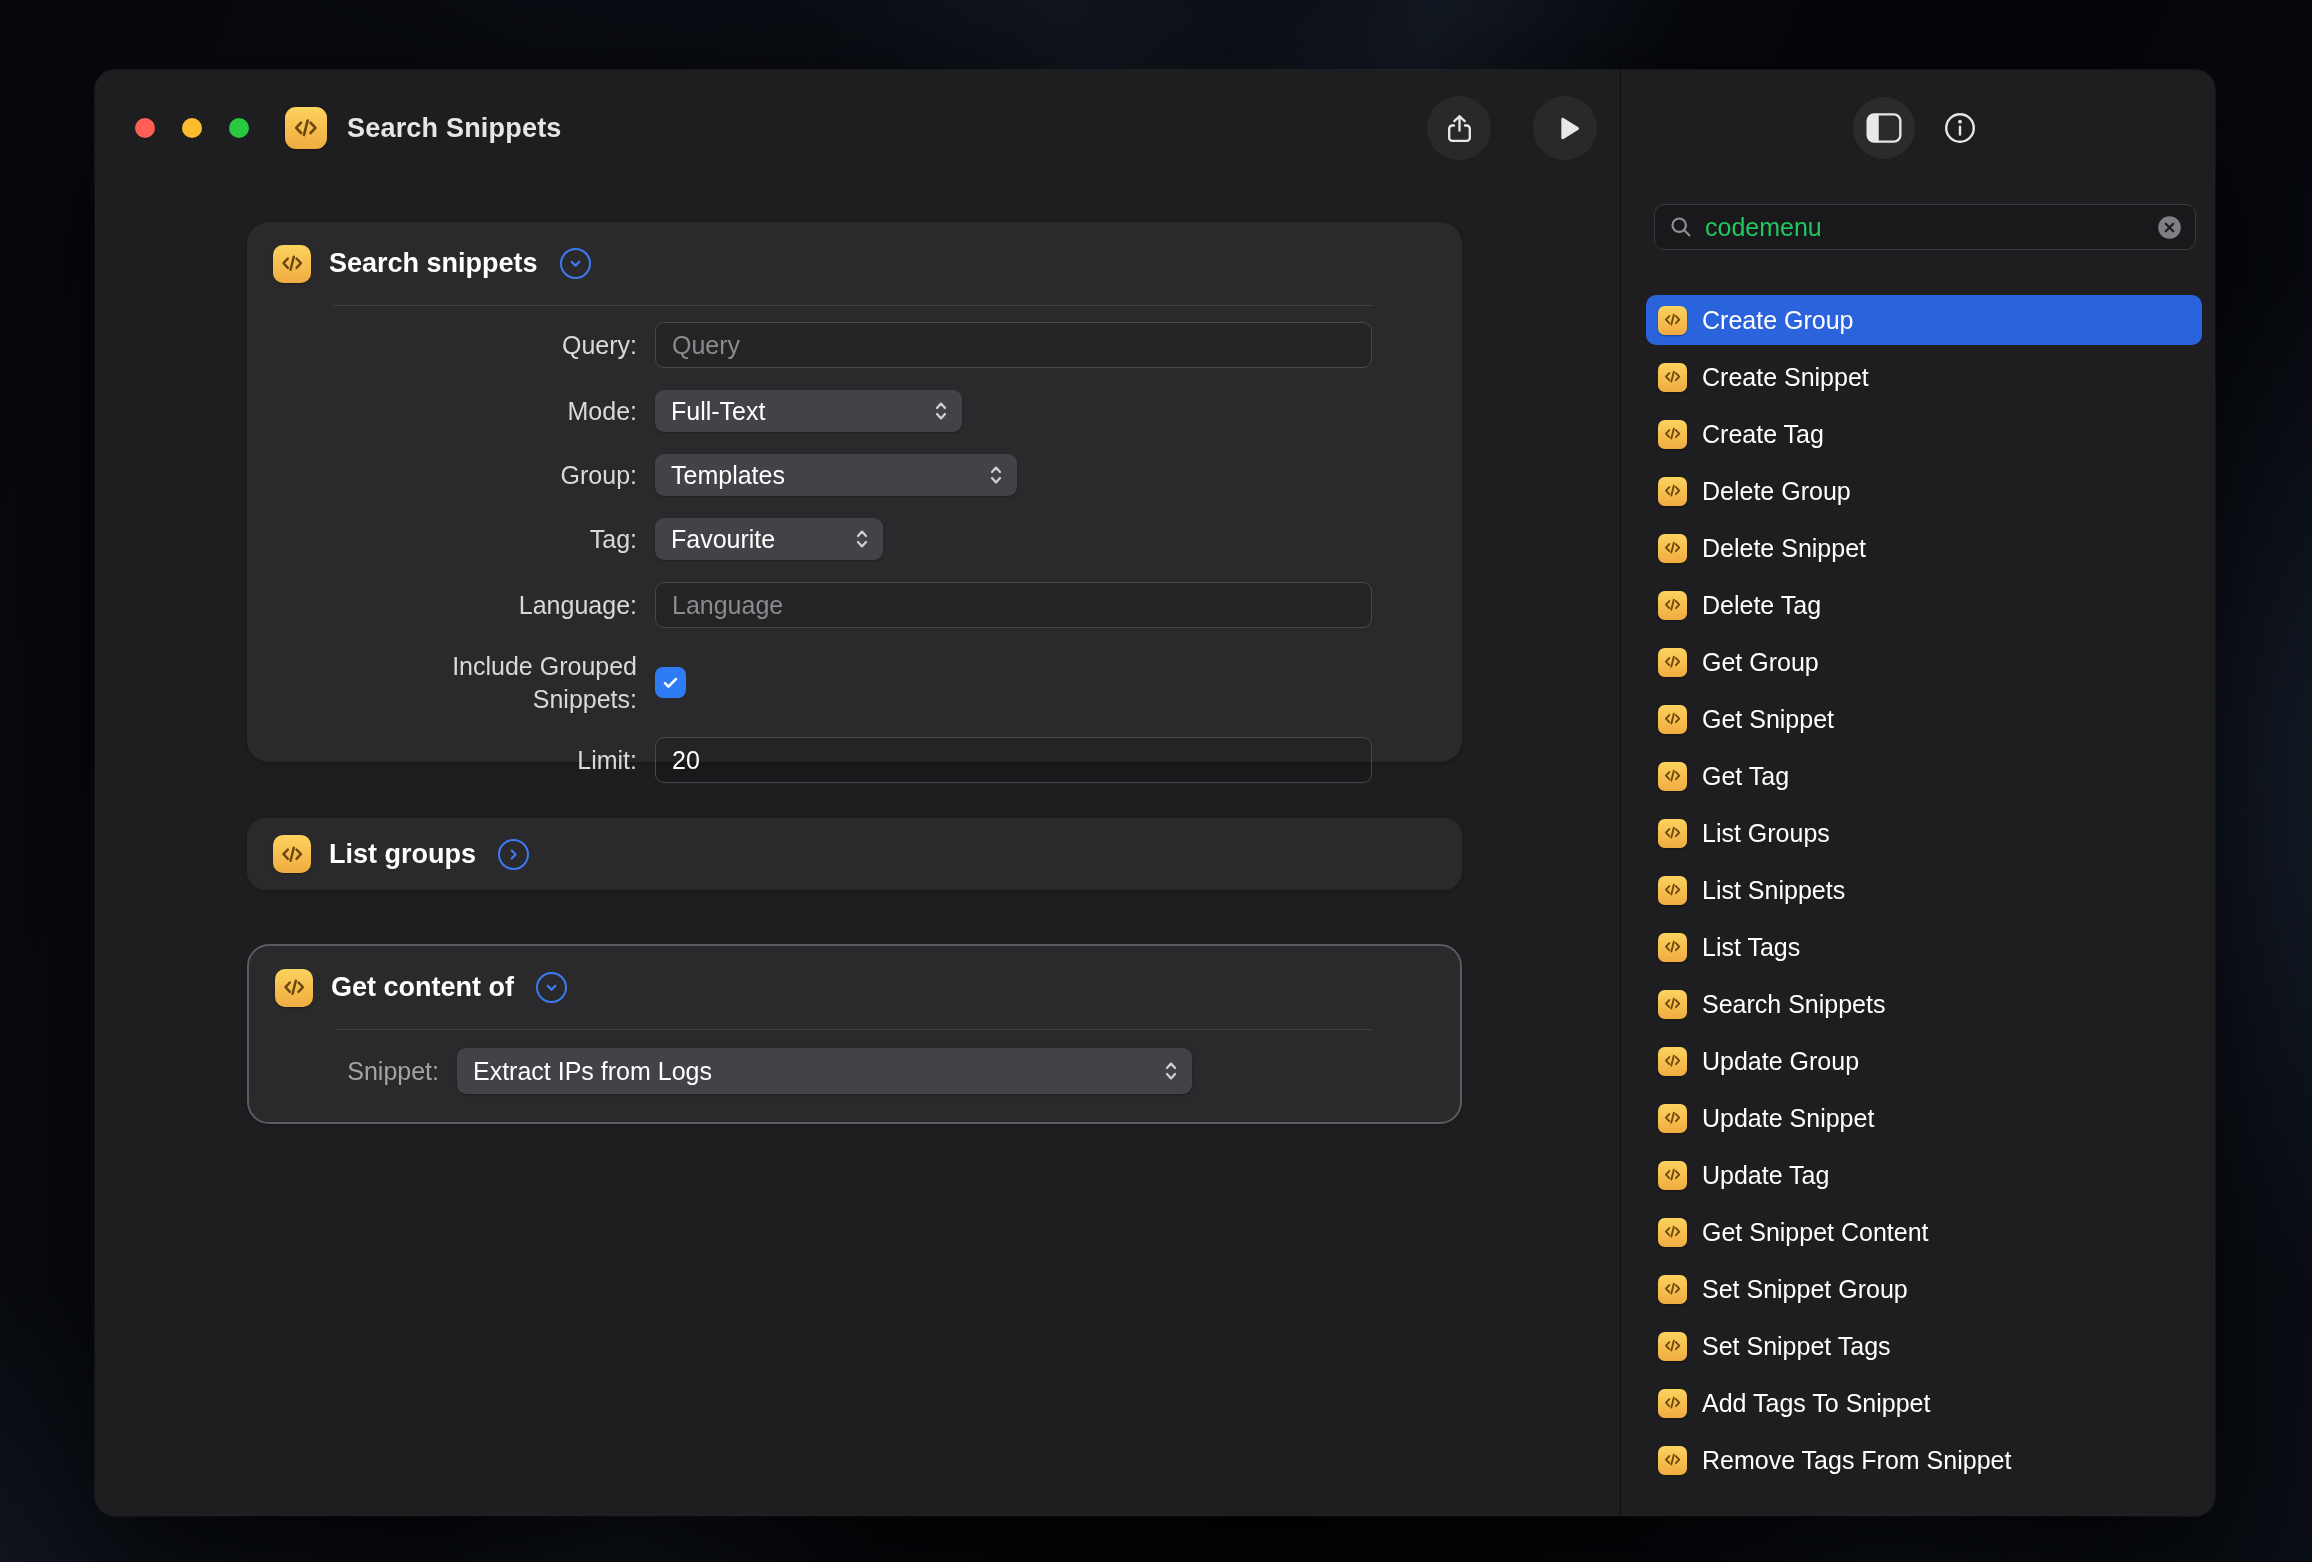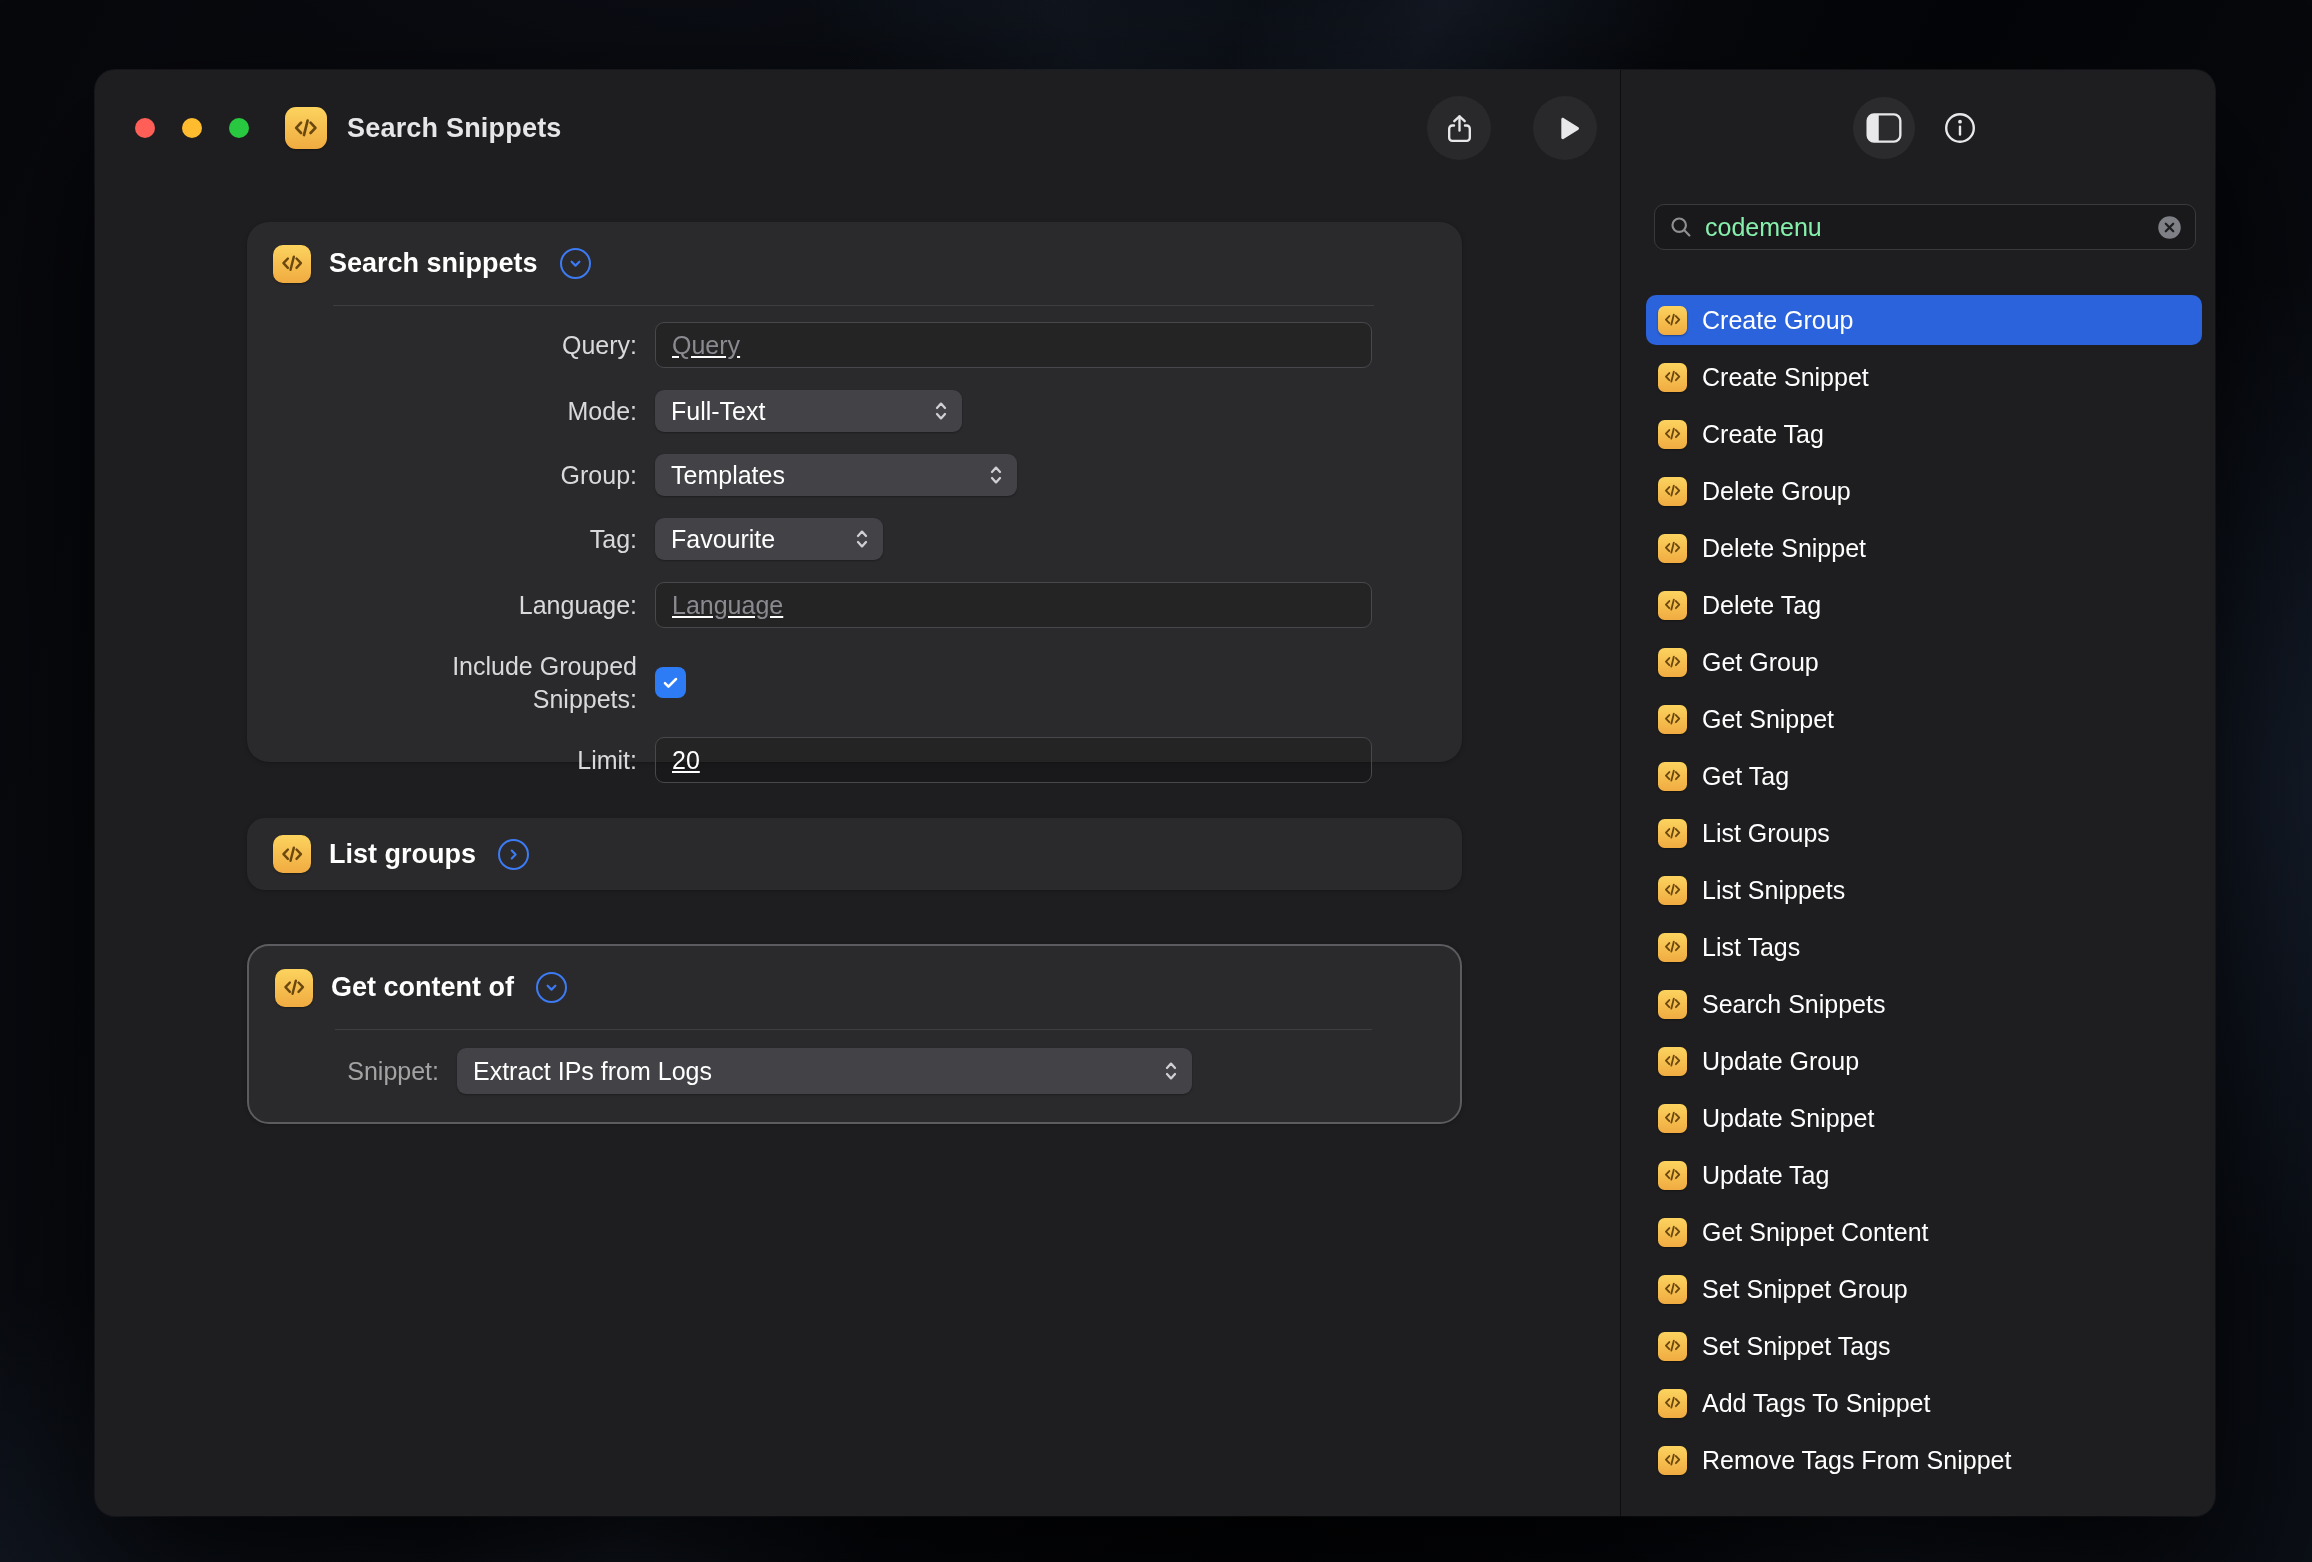--- a/index.html
+++ b/index.html
@@ -67,21 +67,21 @@
   .chev-circle svg { width:17px; height:17px; stroke:#3d7bf4; fill:none; stroke-width:3; stroke-linecap:round; stroke-linejoin:round; }
   .block-divider { height:1px; background:#3e3e41; margin:0 88px 0 86px; }
 
   .form { padding:16px 90px 0 0; display:flex; flex-direction:column; gap:22px; }
   .row { display:grid; grid-template-columns:390px 1fr; column-gap:18px; align-items:center; }
   .row > label { text-align:right; justify-self:end; color:#d9d9db; font-size:25px; }
   .lbl-wrap { max-width:235px; line-height:1.3; }
   .row-include { min-height:62px; }
 
   .text-field { width:717px; height:46px; background:rgba(0,0,0,.14); border:1.5px solid #48484c; border-radius:9px;
-    color:#fff; font-size:25px; padding:0 16px; font-family:inherit; outline:none;text-decoration:underline; }
+    color:#fff; font-size:25px; padding:0 16px; font-family:inherit; outline:none; }
   .text-field::placeholder { color:#8a8a90; }
 
   .popup { height:42px; background:#424247; border-radius:9px; display:flex; align-items:center;
     padding:0 13px 0 16px; color:#fff; font-size:25px; cursor:pointer; box-shadow:0 1px 2px rgba(0,0,0,.3); }
   .popup .chevs { margin-left:auto; display:flex; }
   .popup .chevs svg { width:16px; height:26px; stroke:#cfcfd4; fill:none; stroke-width:2.3; stroke-linecap:round; stroke-linejoin:round; }
   .w-mode { width:307px; } .w-group { width:362px; } .w-tag { width:228px; }
   .popup-wide { width:735px; height:46px; }
 
   .checkbox { width:31px; height:31px; border-radius:8px; background:#3a3a3e; display:flex;
@@ -92,21 +92,21 @@
 
   .row-snippet { margin-top:18px; display:grid; grid-template-columns:190px auto; column-gap:18px; align-items:center; }
   .row-snippet > label { text-align:right; color:#a3a3a3; font-size:25px; }
 
   
   .sidebar { position:absolute; left:1526px; top:0; right:0; bottom:0; }
   .search-field { position:absolute; left:33px; top:134px; width:542px; height:46px;
     background:#19191b; border:1px solid #3a3a3e; border-radius:10px;
     display:flex; align-items:center; gap:12px; padding:0 12px 0 14px; }
   .search-field .mag { width:24px; height:24px; flex:none; }
-  .search-input { flex:1; min-width:0; background:transparent; border:none; outline:none; color:#86efac;
+  .search-input { flex:1; min-width:0; background:transparent; border:none; outline:none; color:#22c55e;
     font-size:25px; font-family:inherit; }
   .clear-btn { border:none; background:transparent; cursor:pointer; display:flex; }
   .clear-btn svg { width:27px; height:27px; }
 
   .action-list { position:absolute; left:25px; top:225px; width:556px; }
   .action-item { height:50px; margin-bottom:7px; border-radius:10px; display:flex; align-items:center;
     gap:15px; padding:0 12px; cursor:pointer; }
   .action-item.selected { background:#2a63dc; }
   .action-label { color:#fff; font-size:25px; white-space:nowrap; }
 </style>

